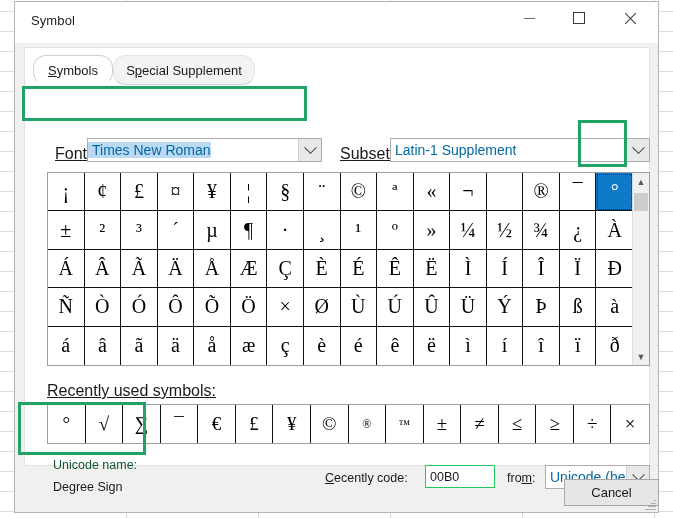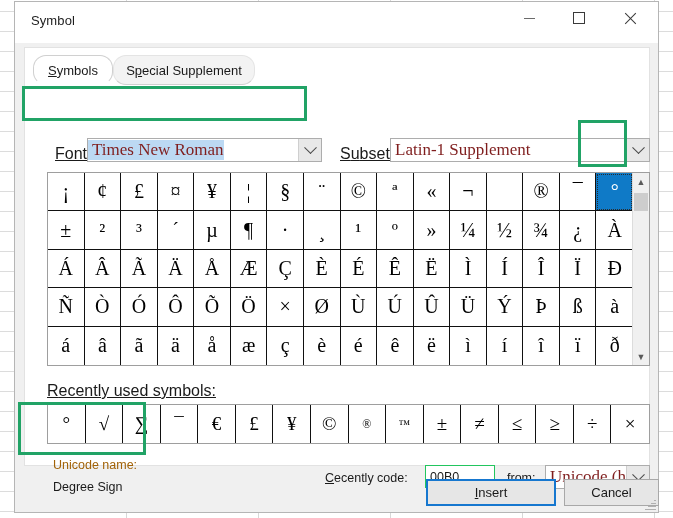--- a/index.html
+++ b/index.html
@@ -98,22 +98,22 @@
   
   .lbl { position: absolute; font-size: 16px; color: #1a1a1a; text-decoration: underline; }
   .combo {
     position: absolute; height: 24px;
     background: #ffffff;
     border: 1px solid #adadad;
     box-sizing: border-box;
     display: flex; align-items: center;
   }
   .combo .val {
-    font-size: 17px; color: #7f1d1d;
-    padding-left: 4px; white-space: nowrap; overflow: hidden; font-family: Liberation Serif, serif;
+    font-size: 14px; color: #0369a1;
+    padding-left: 4px; white-space: nowrap; overflow: hidden;
   }
   .combo .val.sel { background: #bcd9f3; }
   .combo .arrowbox {
     position: absolute; right: 0; top: 0; bottom: 0; width: 22px;
     background: #e8e8e8; border-left: 1px solid #cfcfcf;
     display: flex; align-items: center; justify-content: center;
   }
   .chev {
     width: 8px; height: 8px;
     border-right: 1.4px solid #4a4a4a;
@@ -186,21 +186,21 @@
     border-right: 1px solid #111;
     display: flex; align-items: center; justify-content: center;
     font-family: "Liberation Serif", serif;
     font-size: 19px; color: #000;
     box-sizing: border-box;
   }
   .rcell:last-child { border-right: none; }
   .rcell.small { font-size: 12px; }
 
   
-  .uniname-label { position: absolute; left: 28px; top: 410px; font-size: 12.5px; color: #a16207; }
+  .uniname-label { position: absolute; left: 28px; top: 410px; font-size: 12.5px; color: #14532d; }
   .uniname-value { position: absolute; left: 28px; top: 432px; font-size: 12.5px; color: #1a1a1a; }
 
   .charcode-label { position: absolute; left: 300px; top: 423px; font-size: 12.5px; color: #1a1a1a; }
   .charcode-box {
     position: absolute; left: 400px; top: 417px; width: 70px; height: 23px;
     border: 1px solid #22c55e; background: #fff; box-sizing: border-box;
     display: flex; align-items: center;
   }
   .charcode-box span { font-size: 12.5px; color: #1a1a1a; padding-left: 4px; }
   .from-label { position: absolute; left: 482px; top: 423px; font-size: 12.5px; color: #1a1a1a; }
@@ -405,23 +405,20 @@
         </div>
         <div class="from-label">fro<u>m</u>:</div>
         <div class="combo" style="left:520px; top:417px; width:105px;">
           <span class="val">Unicode (hex)</span>
           <span class="arrowbox">
             <i class="chev"></i>
           </span>
         </div>
       </div>
 
-      <div class="btn primary" style="left:411px; top:436px; width:130px;">
-        <span><u>I</u><span>nsert</span></span>
-      </div>
       <div class="btn normal" style="left:549px; top:436px; width:95px;">
         <span>Cancel</span>
       </div>
 
       <div class="resize-grip">
         <i style="width:11px; bottom:0;"></i>
         <i style="width:8px; bottom:3px;"></i>
         <i style="width:5px; bottom:6px;"></i>
         <i style="width:2px; bottom:9px;"></i>
       </div>

